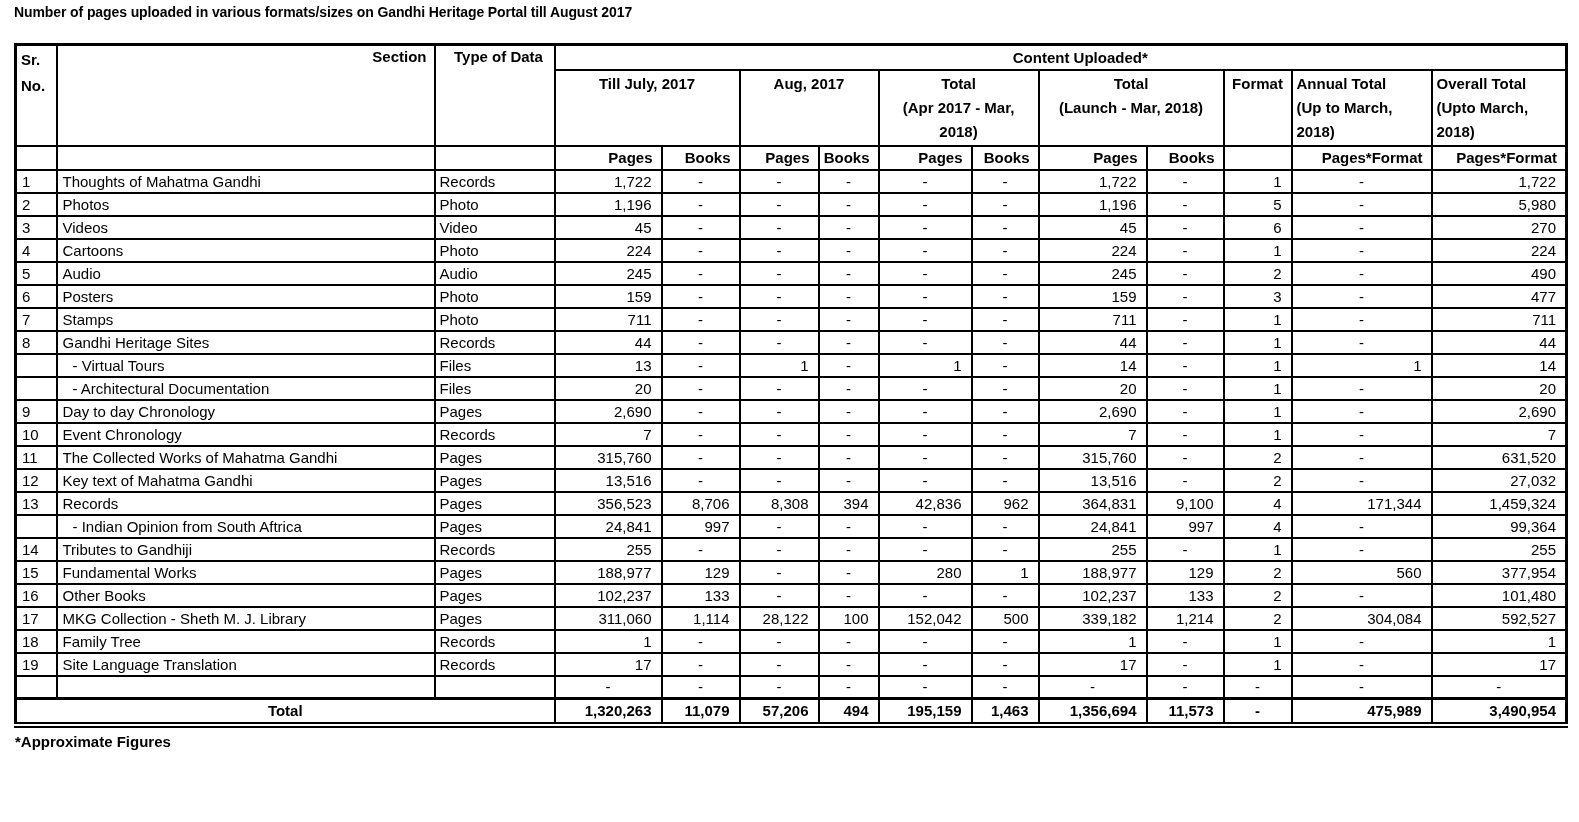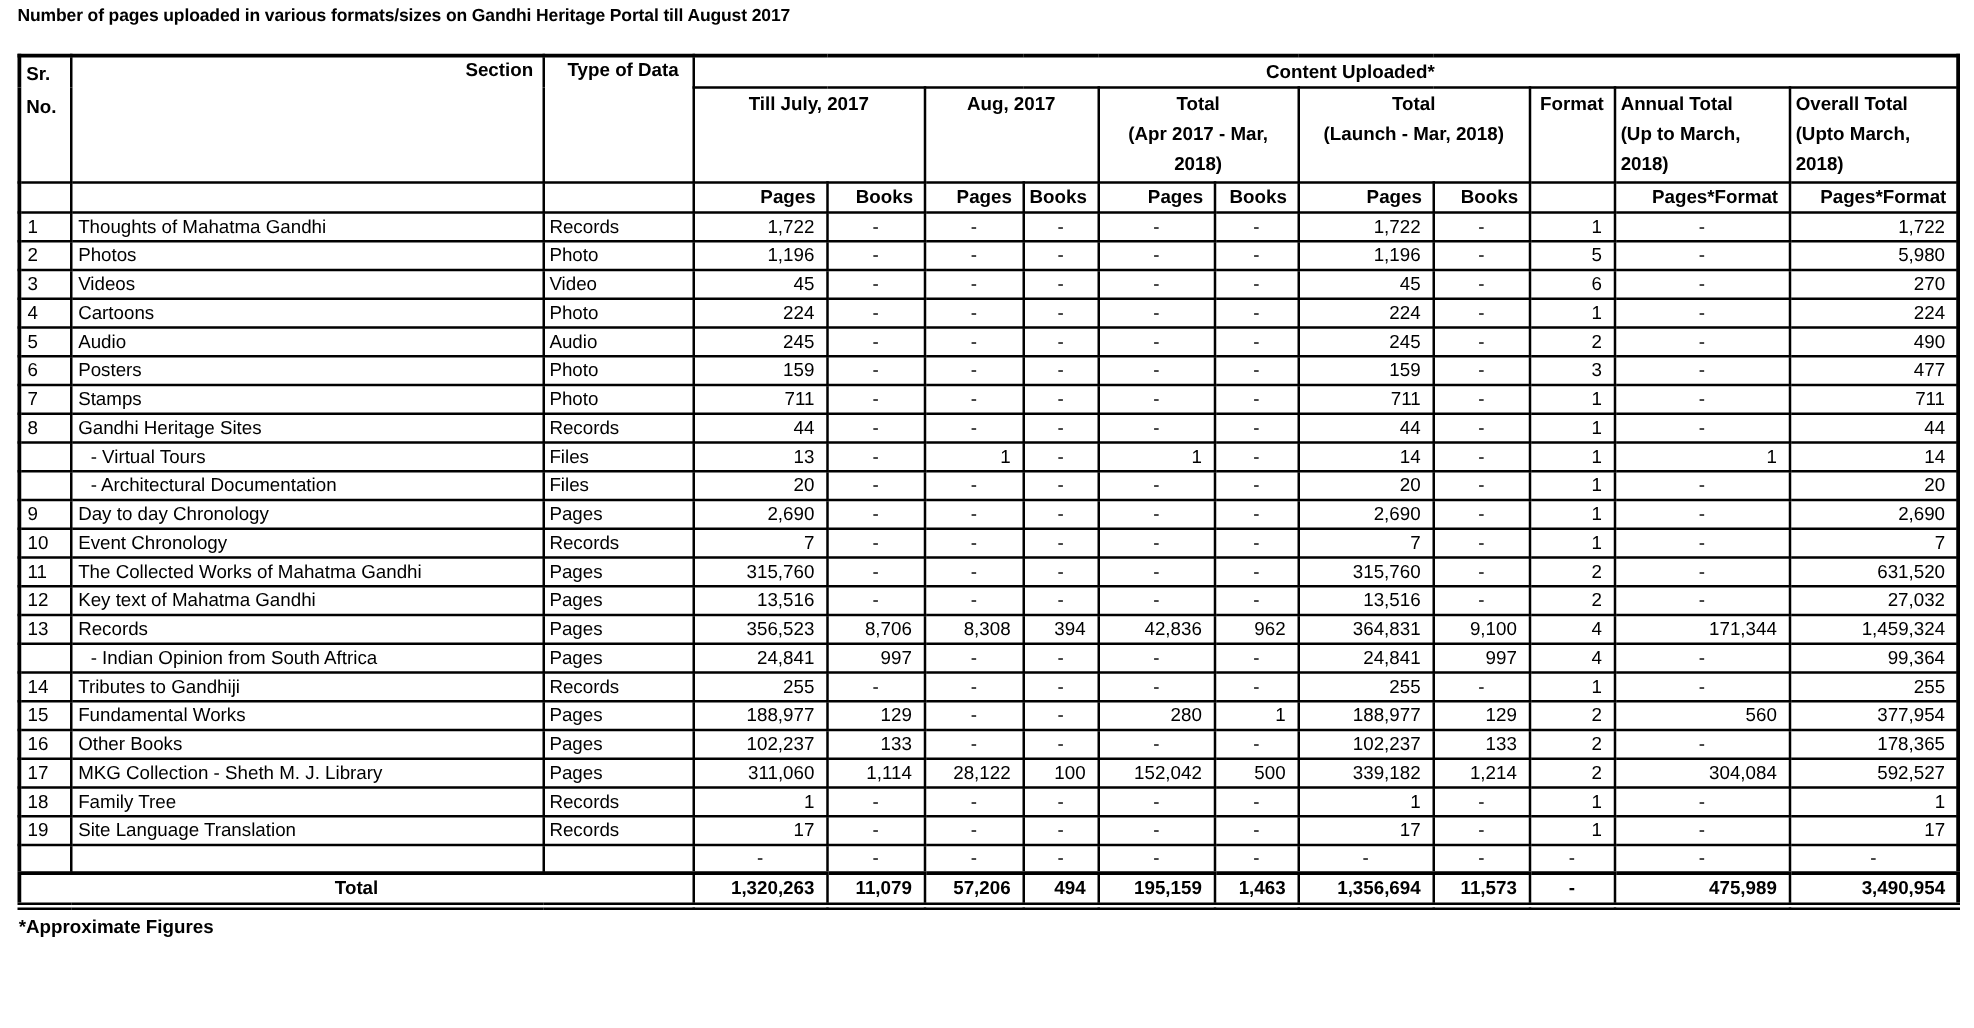--- a/index.html
+++ b/index.html
@@ -428,21 +428,21 @@
           <td class="c-num">102,237</td>
           <td class="c-num">133</td>
           <td class="c-num dash">-</td>
           <td class="c-num dash">-</td>
           <td class="c-num dash">-</td>
           <td class="c-num dash">-</td>
           <td class="c-num">102,237</td>
           <td class="c-num">133</td>
           <td class="c-num">2</td>
           <td class="c-num dash">-</td>
-          <td class="c-num">178,365</td>
+          <td class="c-num">101,480</td>
         </tr>
         <tr>
           <td class="c-sr">17</td>
           <td class="c-section">MKG Collection - Sheth M. J. Library</td>
           <td class="c-type">Pages</td>
           <td class="c-num">311,060</td>
           <td class="c-num">1,114</td>
           <td class="c-num">28,122</td>
           <td class="c-num">100</td>
           <td class="c-num">152,042</td>

